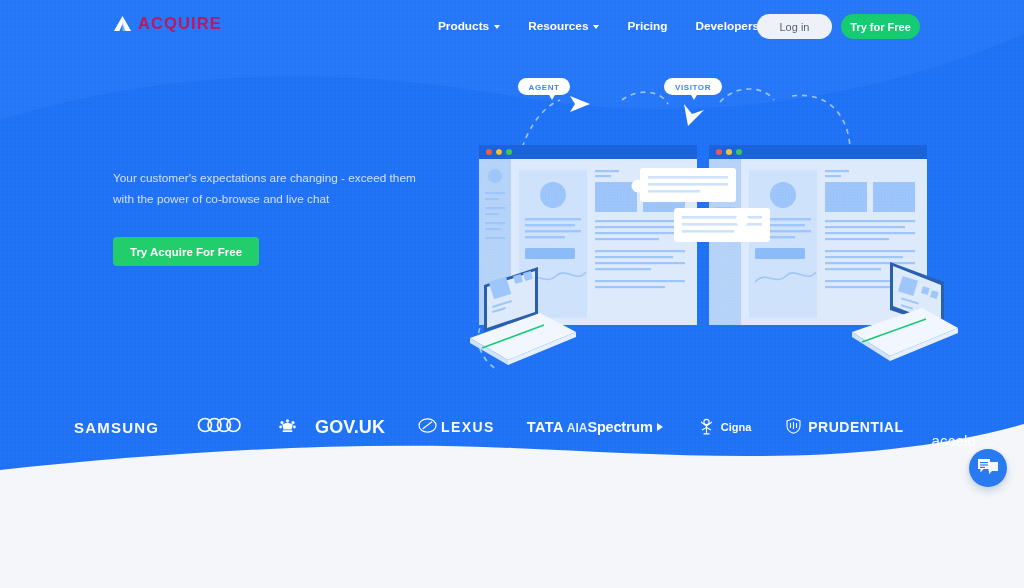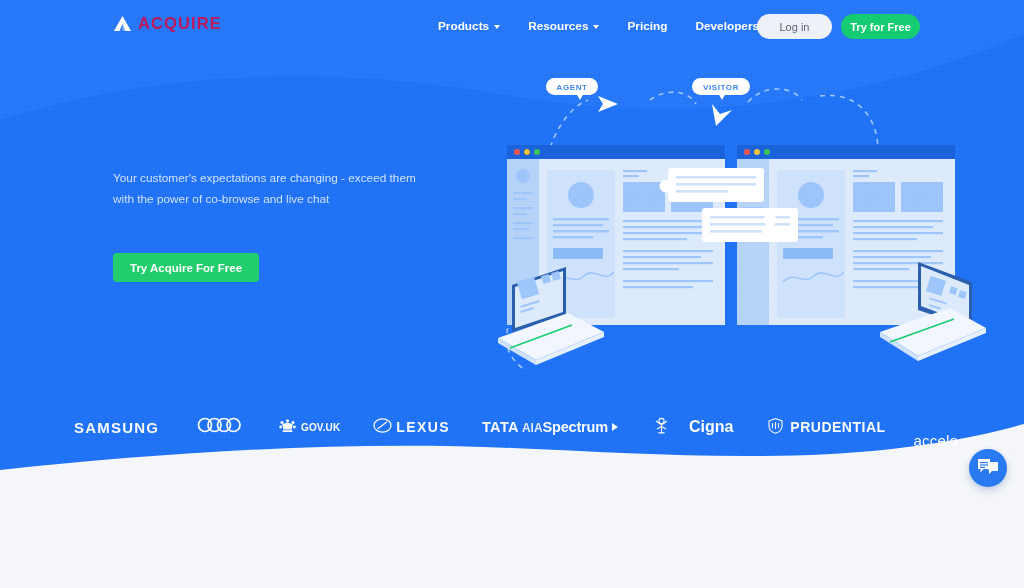--- a/index.html
+++ b/index.html
@@ -74,50 +74,50 @@
   .hero-copy { position:absolute; left:113px; top:150px; z-index:15; width:360px; }
   .hero-title {
     color:#ffffff; font-size:38px; font-weight:normal;
     letter-spacing:-0.6px; line-height:1.15;
   }
   .hero-sub {
     margin-top:18px; color:#cfe0ff; font-size:11.8px;
     line-height:1.75; max-width:325px;
   }
   .btn-hero {
-    margin-top:44px; display:inline-flex; align-items:center; justify-content:center;
+    margin-top:28px; display:inline-flex; align-items:center; justify-content:center;
     height:29px; padding:0 17px; border-radius:4px;
     background:#22cd6c; color:#ffffff;
     font-size:11.5px; font-weight:bold; cursor:pointer; border:none;
     font-family:"Liberation Sans", sans-serif;
   }
 
   
-  .illus { position:absolute; left:480px; top:60px; width:520px; height:310px; z-index:12; }
+  .illus { position:absolute; left:452px; top:60px; width:520px; height:310px; z-index:12; }
   .illus svg { display:block; }
 
   
   .logos {
     position:absolute; left:0; top:408px; width:896px; height:38px;
     z-index:15; display:flex; align-items:center;
     padding-left:74px; gap:0;
   }
   .logo-item {
     color:#ffffff; display:flex; align-items:center;
     white-space:nowrap; opacity:0.97;
   }
   .lg-samsung { font-size:15px; font-weight:bold; letter-spacing:1.2px; margin-right:38px; }
   .lg-audi { margin-right:36px; }
-  .lg-gov { font-size:10px; font-weight:bold; letter-spacing:0.1px; margin-right:33px; gap:5px; }
+  .lg-gov { font-size:18px; font-weight:bold; letter-spacing:0.1px; margin-right:33px; gap:19px; }
   .lg-lexus { font-size:14px; font-weight:bold; letter-spacing:1.4px; margin-right:32px; gap:4px; }
   .lg-tata { gap:3px; align-items:baseline; }
   .lg-tata b { font-size:14.5px; letter-spacing:0.4px; }
   .lg-tata .aia { font-size:12px; font-weight:bold; opacity:0.9; }
   .lg-spectrum { font-size:14.5px; font-weight:bold; letter-spacing:-0.2px; margin-right:34px; gap:3px; }
-  .lg-cigna { font-size:16px; font-weight:bold; margin-right:33px; gap:19px; }
+  .lg-cigna { font-size:11px; font-weight:bold; margin-right:33px; gap:6px; }
   .lg-prudential { font-size:14px; font-weight:bold; letter-spacing:0.5px; margin-right:28px; gap:5px;justify-content:flex-end; }
   .lg-accelo { font-size:15px; letter-spacing:0.2px; gap:4px;margin-top:27px; }
 
   
   .card {
     position:absolute; left:116px; top:450px; width:794px; height:108px;
     background:#ffffff; border-radius:7px 7px 0 0;
     box-shadow:0 2px 22px rgba(40,70,140,0.10);
     z-index:18; text-align:center; padding-top:22px;
   }

